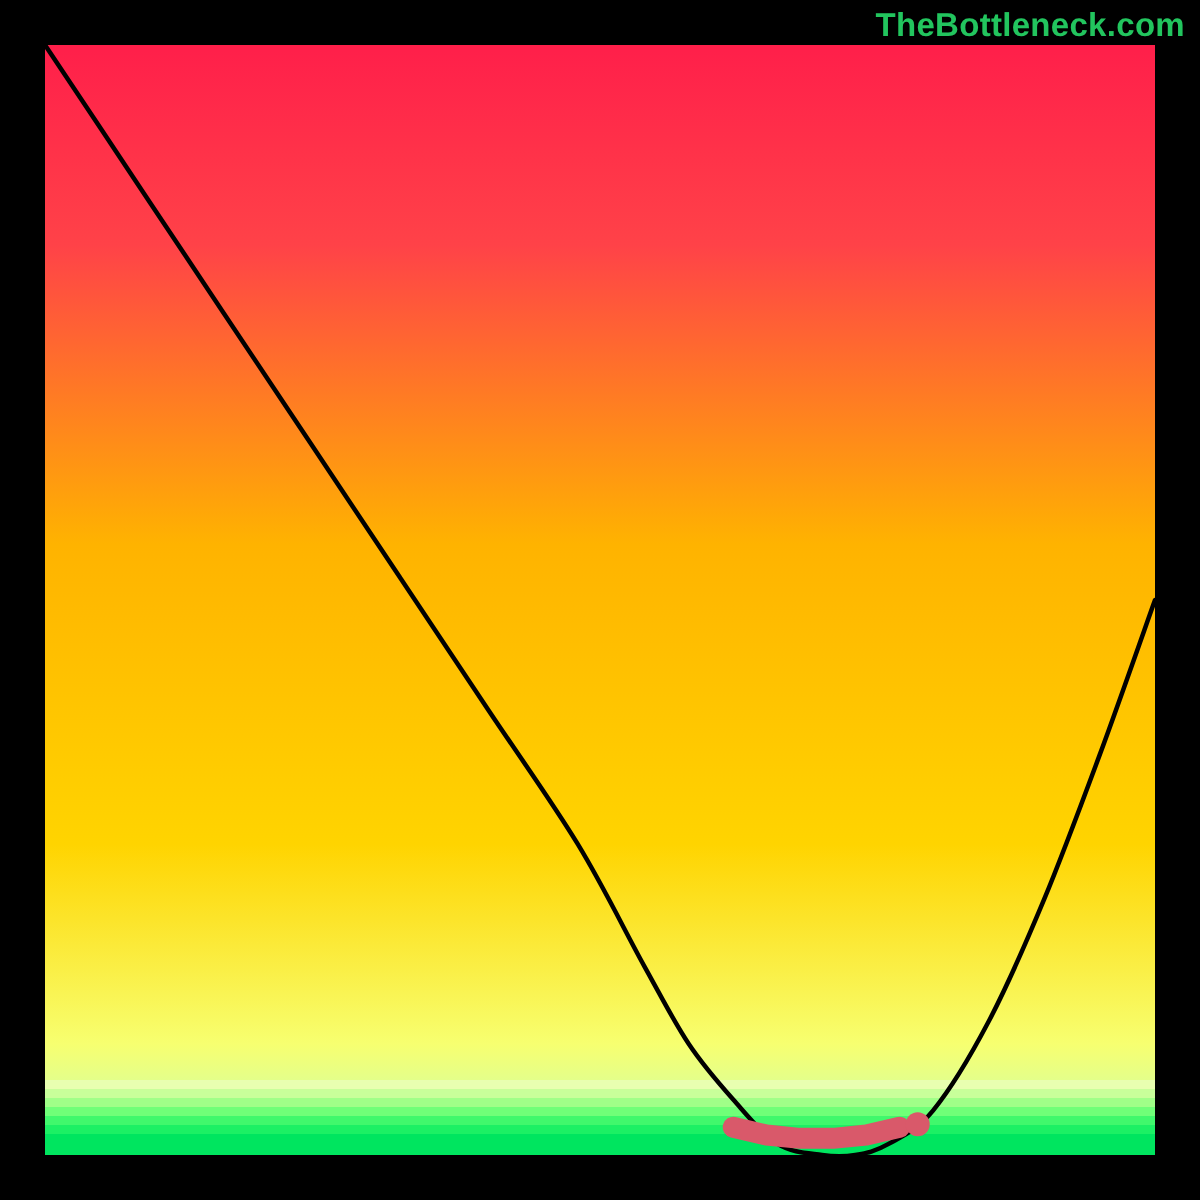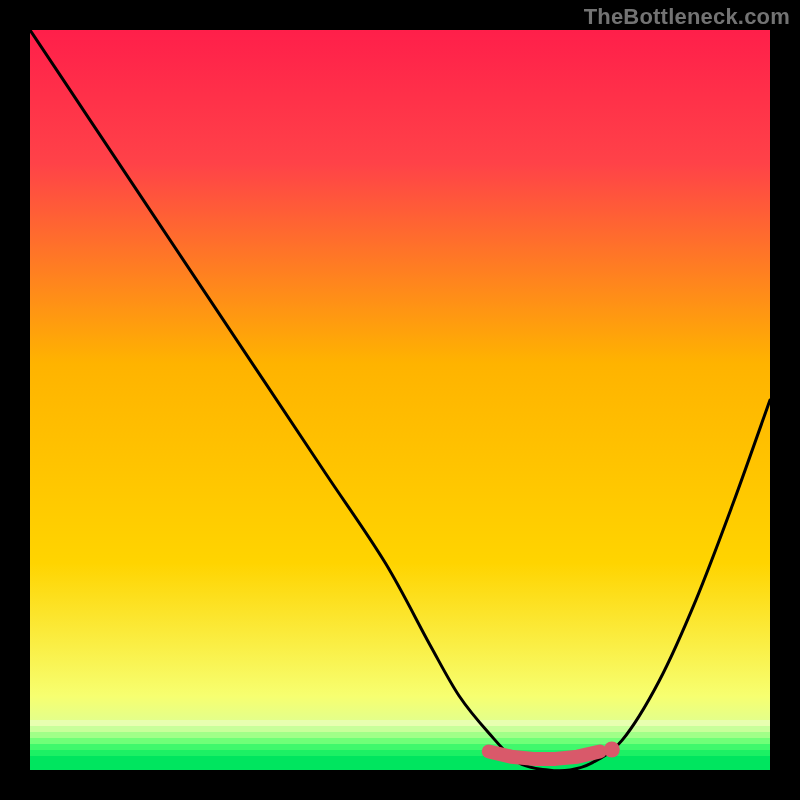--- a/index.html
+++ b/index.html
@@ -13,21 +13,21 @@
   .frame {
     position: relative;
     width: 800px;
     height: 800px;
     background: #000;
   }
   .watermark {
     position: absolute;
     top: 4px;
     right: 10px;
-    color: #737373;
+    color: #22c55e;
     font-size: 22px;
     font-weight: 600;
     letter-spacing: 0.2px;
     z-index: 5;
   }
   svg.plot {
     position: absolute;
     top: 30px;
     left: 30px;
     width: 740px;

